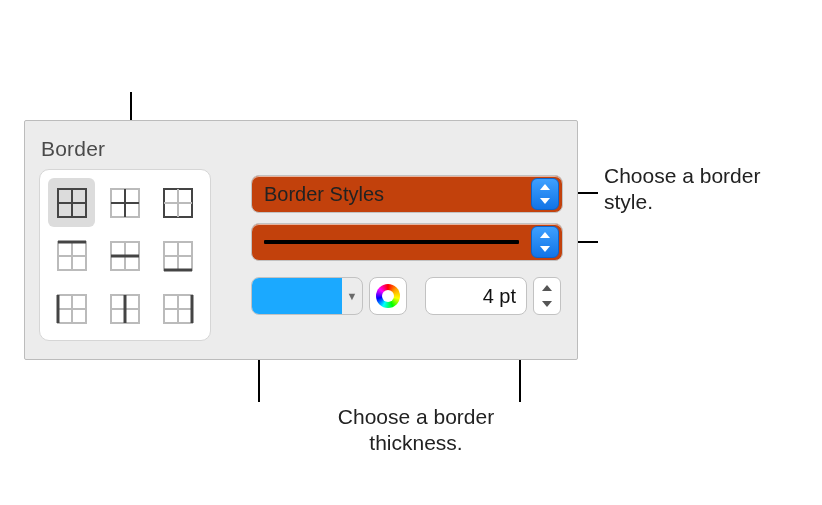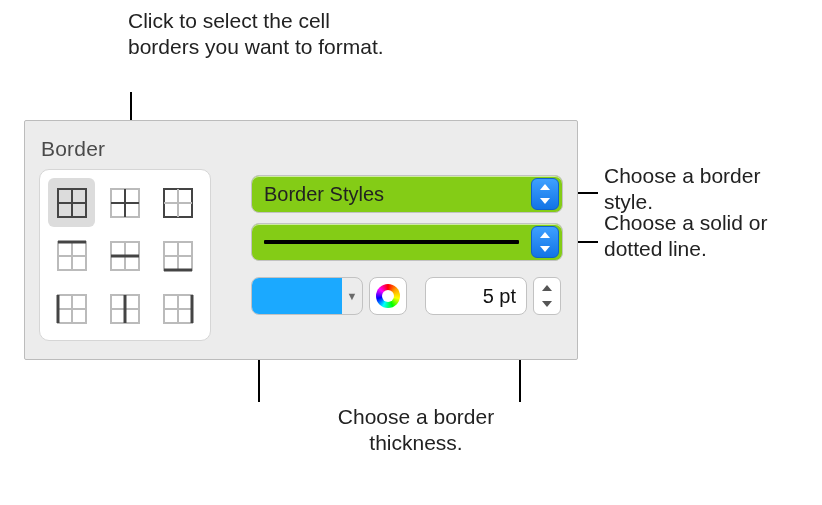--- a/index.html
+++ b/index.html
@@ -71,21 +71,21 @@
   }
   .bcell.selected {
     background: #dcdcdc;
   }
   .bcell svg { display: block; }
 
   
   .popup {
     position: absolute;
     height: 38px;
-    background: #84cc16;
+    background: #c2410c;
     border: 1px solid #c2c2c2;
     border-radius: 8px;
     box-shadow: 0 1px 0 rgba(255,255,255,.6) inset;
     display: flex;
     align-items: center;
   }
   .popup .label {
     flex: 1;
     padding: 0 12px;
     font-size: 20px;
@@ -230,25 +230,23 @@
   }
   .leader.h { height: 1.5px; }
   .leader.v { width: 1.5px; }
 
 </style>
 </head>
 <body>
 
 <div class="stage">
 
-  <div class="callout" style="left:128px; top:8px; width:260px;">Click to select the cell borders you want to format.</div>
 
   <div class="callout" style="left:604px; top:163px; width:200px;">Choose a border style.</div>
 
-  <div class="callout" style="left:604px; top:210px; width:210px;">Choose a solid or dotted line.</div>
 
 
   <div class="callout" style="left:306px; top:404px; width:220px; text-align:center;">
      <span>Choose a border thickness.</span>
   </div>
 
   <div class="leader v" style="left:130px; top:92px; height:80px;"></div>
 
   <div class="leader h" style="left:566px; top:192px; width:32px;"></div>
 
@@ -358,20 +356,20 @@
         <div class="swatch-color" style="background:#1BA9FF;"></div>
         <div class="swatch-caret">▼</div>
       </div>
       <div class="colorwheel">
         <div class="wheel"></div>
       </div>
     </div>
 
     <div class="thick-row">
       <div class="thick-field">
-        <span>5 pt</span>
+        <span>4 pt</span>
       </div>
       <div class="stepper-btn"></div>
     </div>
 
   </div>
 
 </div>
 
 </body></html>

